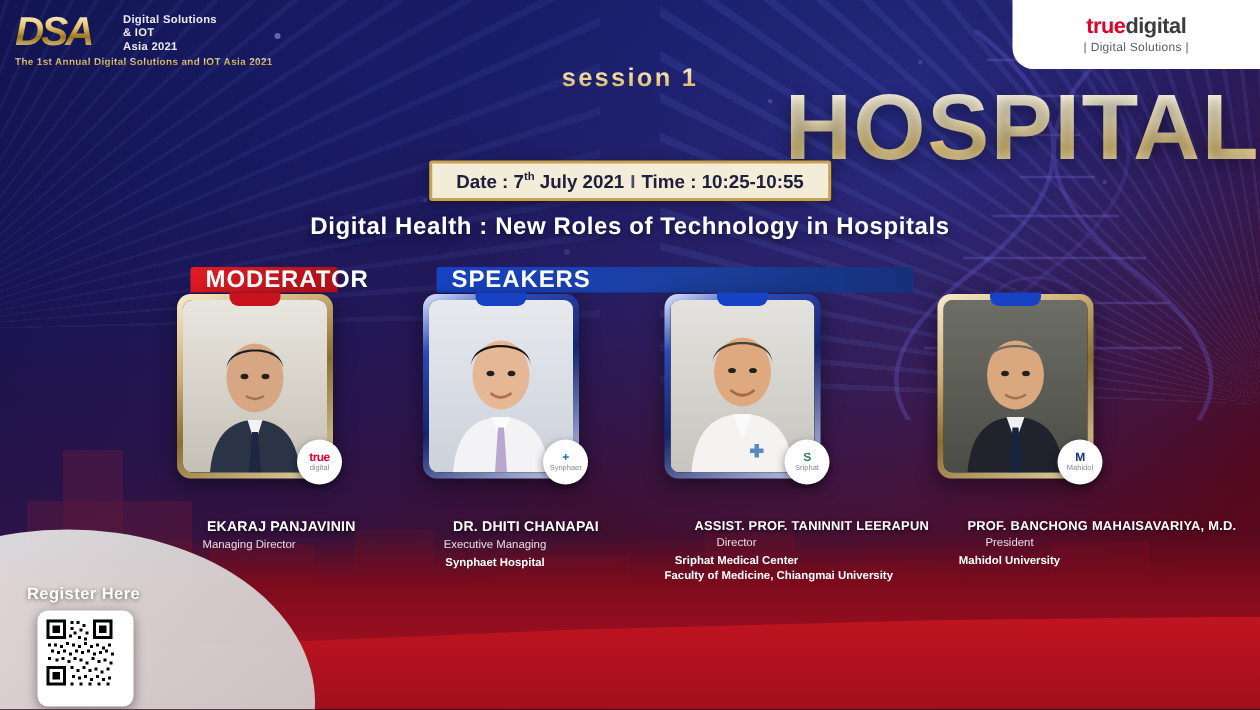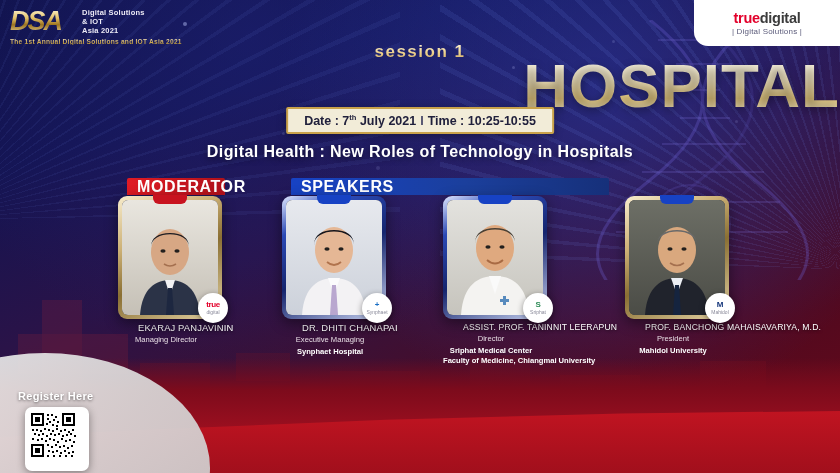--- a/index.html
+++ b/index.html
@@ -69,21 +69,21 @@
     font-size:7.5px;line-height:9px;font-weight:bold;color:#eceaf5;letter-spacing:.2px;
   }
   .dsa-tag{
     margin-top:3px;font-size:6.6px;font-weight:bold;letter-spacing:.25px;
     background:linear-gradient(180deg,#fdf3d6 0%,#d9b65c 50%,#b08a2c 100%);
     -webkit-background-clip:text;background-clip:text;color:transparent;
   }
 
   
   .td-badge{
-    position:absolute;right:0;top:0;width:146px;height:46px;background:#ffffff;
+    position:absolute;right:0;top:0;width:165px;height:46px;background:#ffffff;
     border-bottom-left-radius:14px;display:flex;flex-direction:column;
     align-items:center;justify-content:center;gap:1px;
   }
   .td-line1{font-size:14.5px;font-weight:bold;letter-spacing:-.3px;color:#3b3b3b;}
   .td-line1 .red{color:#e3002b;}
   .td-line2{font-size:8px;color:#5b5b7a;letter-spacing:.2px;}
 
   
   .session{
     position:absolute;left:0;right:0;top:42px;text-align:center;
@@ -154,21 +154,21 @@
   }
   .photo .bgimg{position:absolute;inset:0;}
   .badge{
     position:absolute;right:-6px;bottom:-4px;width:30px;height:30px;border-radius:50%;
     background:#fff;display:flex;flex-direction:column;align-items:center;justify-content:center;
     box-shadow:0 2px 6px rgba(0,0,0,.45);z-index:4;overflow:hidden;
   }
   .badge .b1{font-size:8px;font-weight:bold;color:#e3002b;line-height:8px;letter-spacing:-.4px;}
   .badge .b2{font-size:5px;color:#8a8a9a;line-height:6px;}
   .pname{
-    margin-top:3px;font-size:9.4px;font-weight:normal;color:#ffffff;letter-spacing:.15px;
+    margin-top:26px;font-size:9.4px;font-weight:bold;color:#ffffff;letter-spacing:.15px;
     white-space:nowrap;text-shadow:0 1px 3px rgba(0,0,0,.6);padding-left:20px;
   }
   .prole{margin-top:2px;font-size:7.6px;color:#e7dde4;}
   .porg{margin-top:3px;font-size:7.6px;font-weight:bold;color:#ffffff;line-height:10px;}
 
   
   .register{
     position:absolute;left:18px;top:390px;font-size:11px;font-weight:bold;color:#ffffff;
     letter-spacing:.3px;text-shadow:0 1px 3px rgba(0,0,0,.55);
   }

